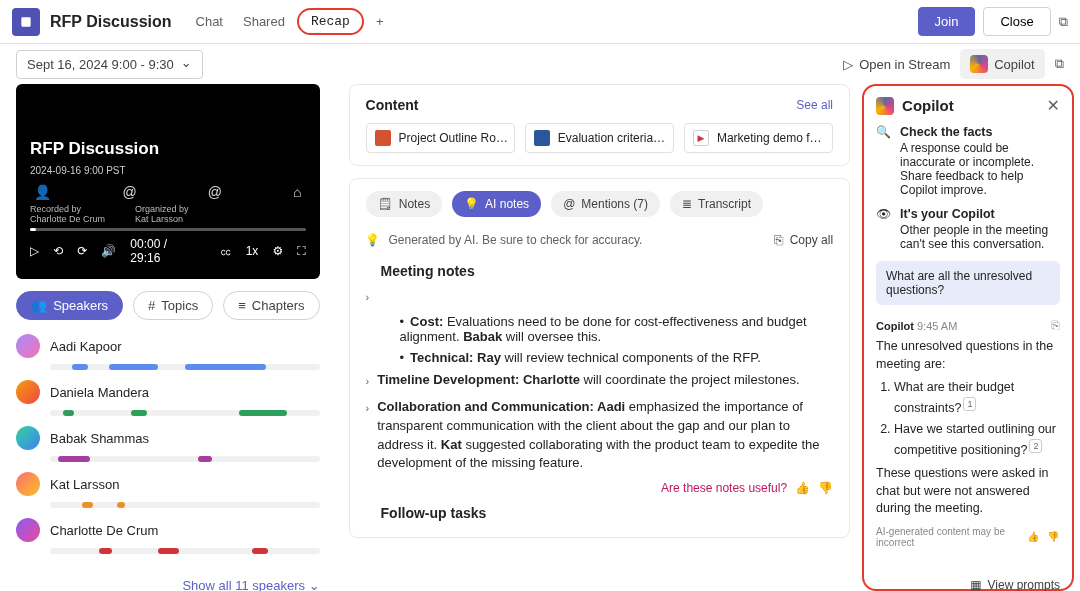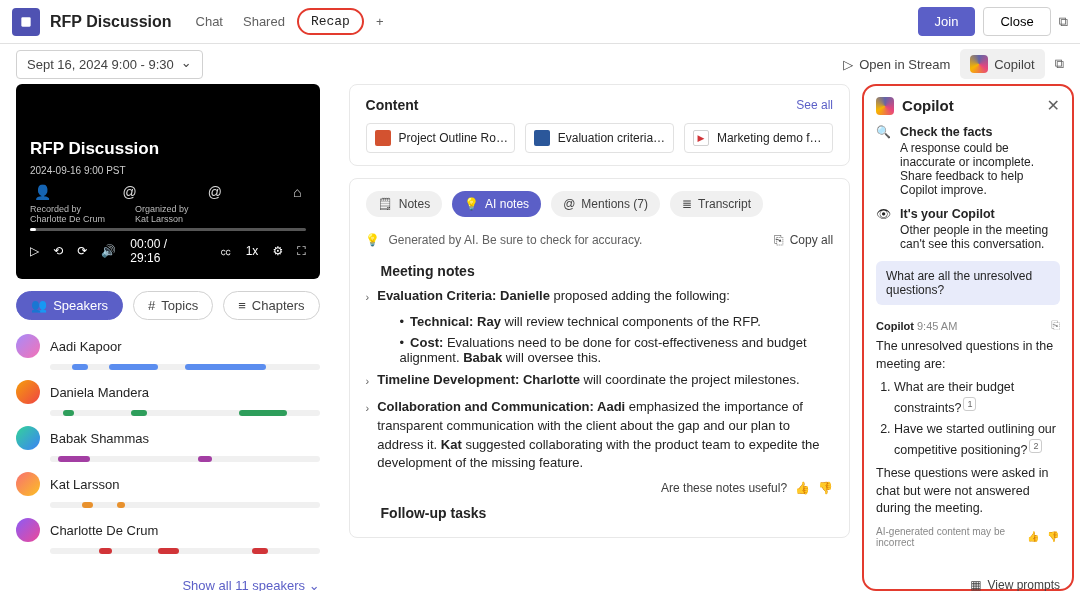--- a/index.html
+++ b/index.html
@@ -74,21 +74,21 @@
 .note-tab { background:#f0f0f0; border-radius:16px; padding:6px 12px; font-size:12px; color:#424242; display:flex; gap:6px; align-items:center;}
 .note-tab.active { background:#5b5fc7; color:#fff; }
 .ai-banner { display:flex; justify-content:space-between; color:#616161; font-size:12px; padding:6px 0; align-items:center;}
 .copy-all { display:flex; gap:6px; align-items:center; color:#424242; cursor:pointer;}
 
 .notes h4 { font-size:14px; font-weight:700; margin:10px 15px 8px;}
 .note-item { display:flex; gap:8px; margin-bottom:8px; font-size:13px; line-height:1.45; }
 .chev { color:#616161; font-size:11px; margin-top:3px; }
 .sub { margin-left:34px; display:flex; gap:8px; margin-bottom:6px; font-size:13px; }
 .bullet::before { content:"•"; margin-right:6px; }
-.fb-right { text-align:right; font-size:12px; color:#404040; display:flex; gap:8px; justify-content:flex-end; align-items:center; margin-top:6px;}
+.fb-right { text-align:right; font-size:12px; color:#be185d; display:flex; gap:8px; justify-content:flex-end; align-items:center; margin-top:6px;}
 
 .right { width:245px; border:2.5px solid #e33b2e; border-radius:14px; padding:10px 12px; margin-right:6px; display:flex; flex-direction:column; }
 .cop-hd { display:flex; justify-content:space-between; align-items:center; margin-bottom:10px;}
 .cop-title { display:flex; gap:8px; align-items:center; font-weight:700; font-size:15px;}
 .cop-logo{width:18px;height:18px;border-radius:4px;background:conic-gradient(#6264a7,#e8467c,#f7b500,#6264a7);}
 .close-x { color:#616161; cursor:pointer; font-size:16px;}
 .info-item { display:flex; gap:8px; margin-bottom:10px; font-size:12px;}
 .info-item .ico{width:16px;flex-shrink:0;color:#242424;}
 .info-item b { display:block; font-size:12.5px; margin-bottom:2px;}
 .prompt-bubble { background:#e8ebfa; border-radius:6px; padding:8px 10px; font-size:12px; margin-left:auto; margin-bottom:14px; max-width:200px; text-align:left;}
@@ -301,27 +301,26 @@
           </div>
         <div class="copy-all">
             <span>⎘</span>
             <span>Copy all</span>
           </div>
       </div>
       <div class="notes">
         <h4>Meeting notes</h4>
         <div class="note-item">
             <span class="chev">›</span>
-            <div><b>Evaluation Criteria: Danielle</b><span> proposed adding the following:</span></div>
+          </div>
+        <div class="sub">
+            <span class="bullet"><b>Cost:</b><span> Evaluations need to be done for cost-effectiveness and budget alignment. </span><b>Babak</b><span> will oversee this.</span></span>
           </div>
         <div class="sub">
             <span class="bullet"><b>Technical: Ray</b><span> will review technical components of the RFP.</span></span>
-          </div>
-        <div class="sub">
-            <span class="bullet"><b>Cost:</b><span> Evaluations need to be done for cost-effectiveness and budget alignment. </span><b>Babak</b><span> will oversee this.</span></span>
           </div>
         <div class="note-item">
             <span class="chev">›</span>
             <div><b>Timeline Development</b><b>: Charlotte</b><span> will coordinate the project milestones.</span></div>
           </div>
         <div class="note-item">
             <span class="chev">›</span>
             <div><b>Collaboration and Communication</b><b>: Aadi</b><span> emphasized the importance of transparent communication with the client about the gap and our plan to address it. </span><b>Kat</b><span> suggested collaborating with the product team to expedite the development of the missing feature.</span></div>
           </div>
         <div class="fb-right">

